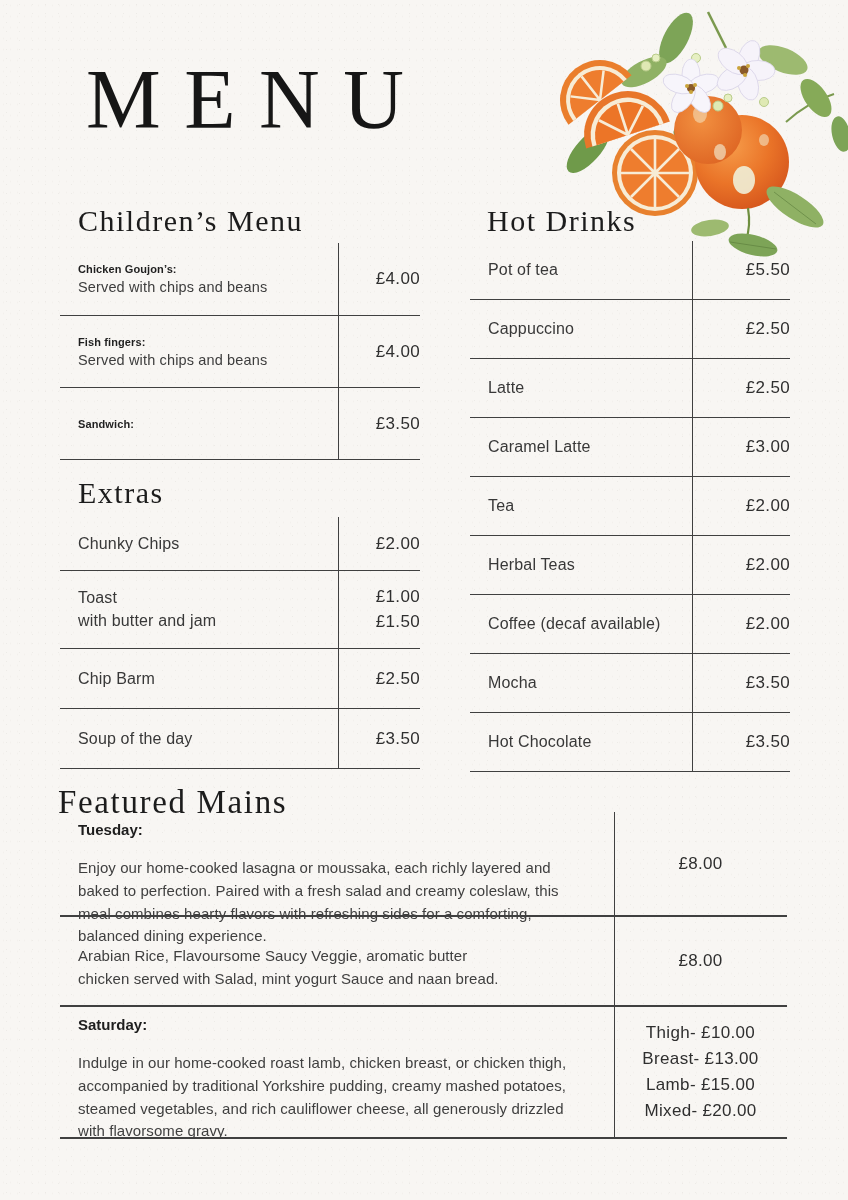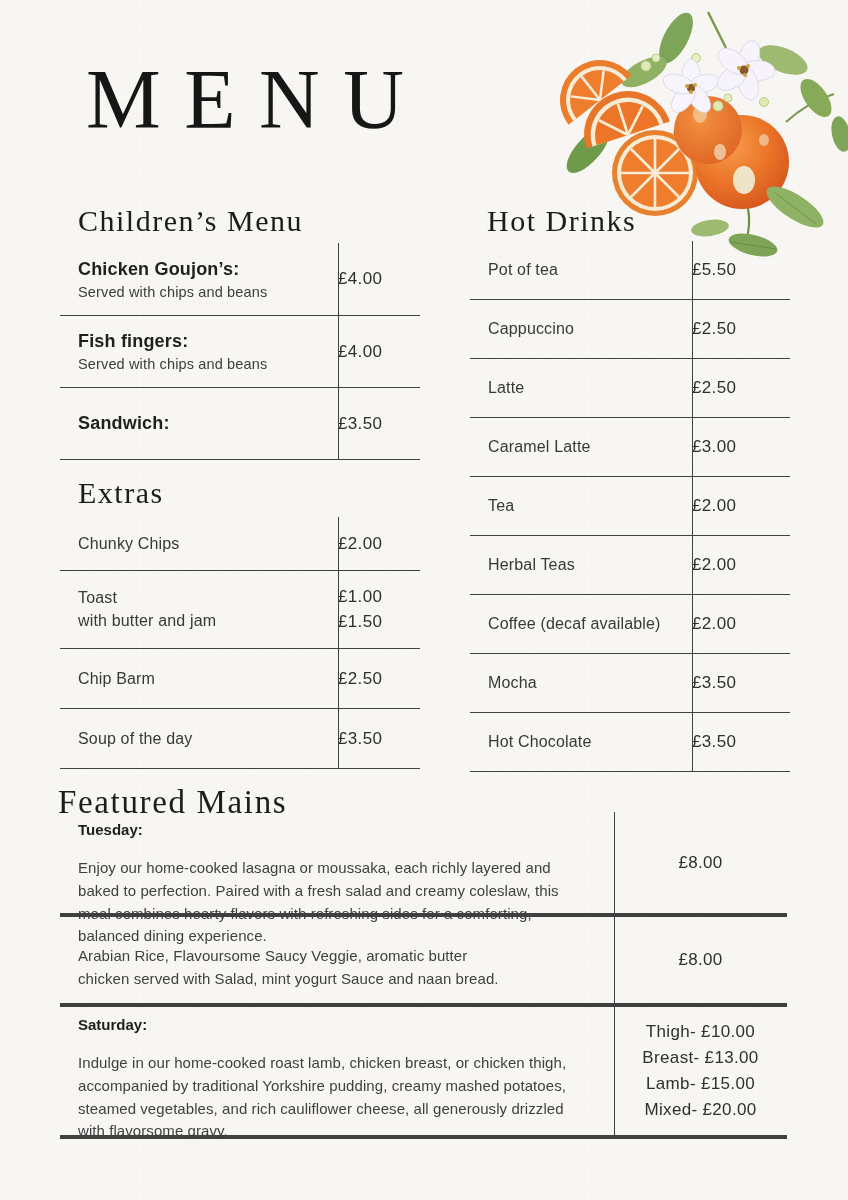--- a/index.html
+++ b/index.html
@@ -28,40 +28,40 @@
   }
   .h-childrens{left:78px;top:206px;font-size:30px;}
   .h-hotdrinks{left:487px;top:206px;font-size:30px;}
   .h-extras{left:78px;top:478px;font-size:30px;}
   .h-featured{left:58px;top:786px;font-size:33px;}
   
   .mtable{position:absolute;box-sizing:border-box;}
   .vline{position:absolute;top:0;bottom:0;width:1px;background:#404040;}
   .mrow{display:flex;align-items:center;border-bottom:1px solid #404040;box-sizing:border-box;}
   .info{flex:1;padding-left:18px;box-sizing:border-box;}
-  .iname{font-weight:bold;font-size:18px;color:#1f1f1f;letter-spacing:.01em;}
+  .iname{font-weight:bold;font-size:11px;color:#1f1f1f;letter-spacing:.01em;}
   .idesc{font-size:14.5px;color:#3d3d3d;margin-top:4px;letter-spacing:.01em;}
   .plain .iname{font-weight:normal;font-size:16px;color:#383838;}
-  .price{width:82px;text-align:left;font-size:17px;color:#2f2f2f;letter-spacing:.02em;}
+  .price{width:82px;text-align:right;font-size:17px;color:#2f2f2f;letter-spacing:.02em;}
   .t-childrens{left:60px;top:243px;width:360px;display:grid;grid-template-rows:73px 72px 72px;}
   .t-childrens .vline{left:278px;}
   .t-extras{left:60px;top:517px;width:360px;display:grid;grid-template-rows:54px 78px 60px 60px;}
   .t-extras .vline{left:278px;}
   .t-hot{left:470px;top:241px;width:320px;display:grid;grid-template-rows:repeat(9,59px);}
   .t-hot .vline{left:222px;}
   .t-hot .price{width:98px;}
   
   .t-featured{left:60px;top:812px;width:727px;display:grid;grid-template-rows:105px 90px 132px;}
   .t-featured .vline{left:554px;}
   .fm-left{width:554px;box-sizing:border-box;padding:9px 34px 6px 18px;}
   .fm-day{font-weight:bold;font-size:15px;color:#1d1d1d;}
   .fm-desc{font-size:15px;color:#3f3f3f;line-height:1.52;margin-top:19px;letter-spacing:.005em;}
   .fm-right{flex:1;display:flex;flex-direction:column;align-items:center;justify-content:center;
             font-size:17px;color:#2f2f2f;letter-spacing:.02em;line-height:26px;}
-  .fm-row{display:flex;border-bottom:4px solid #404040;box-sizing:border-box;}
+  .fm-row{display:flex;border-bottom:2px solid #404040;box-sizing:border-box;}
 </style>
 </head>
 <body>
 
 <div class="abs page-title">MENU</div>
 
 <svg class="abs" style="left:548px;top:2px;" width="300" height="262" viewBox="0 0 300 262">
   <defs>
     <radialGradient id="og" cx="38%" cy="32%" r="75%">
       <stop offset="0%" stop-color="#f69c4a"></stop>

